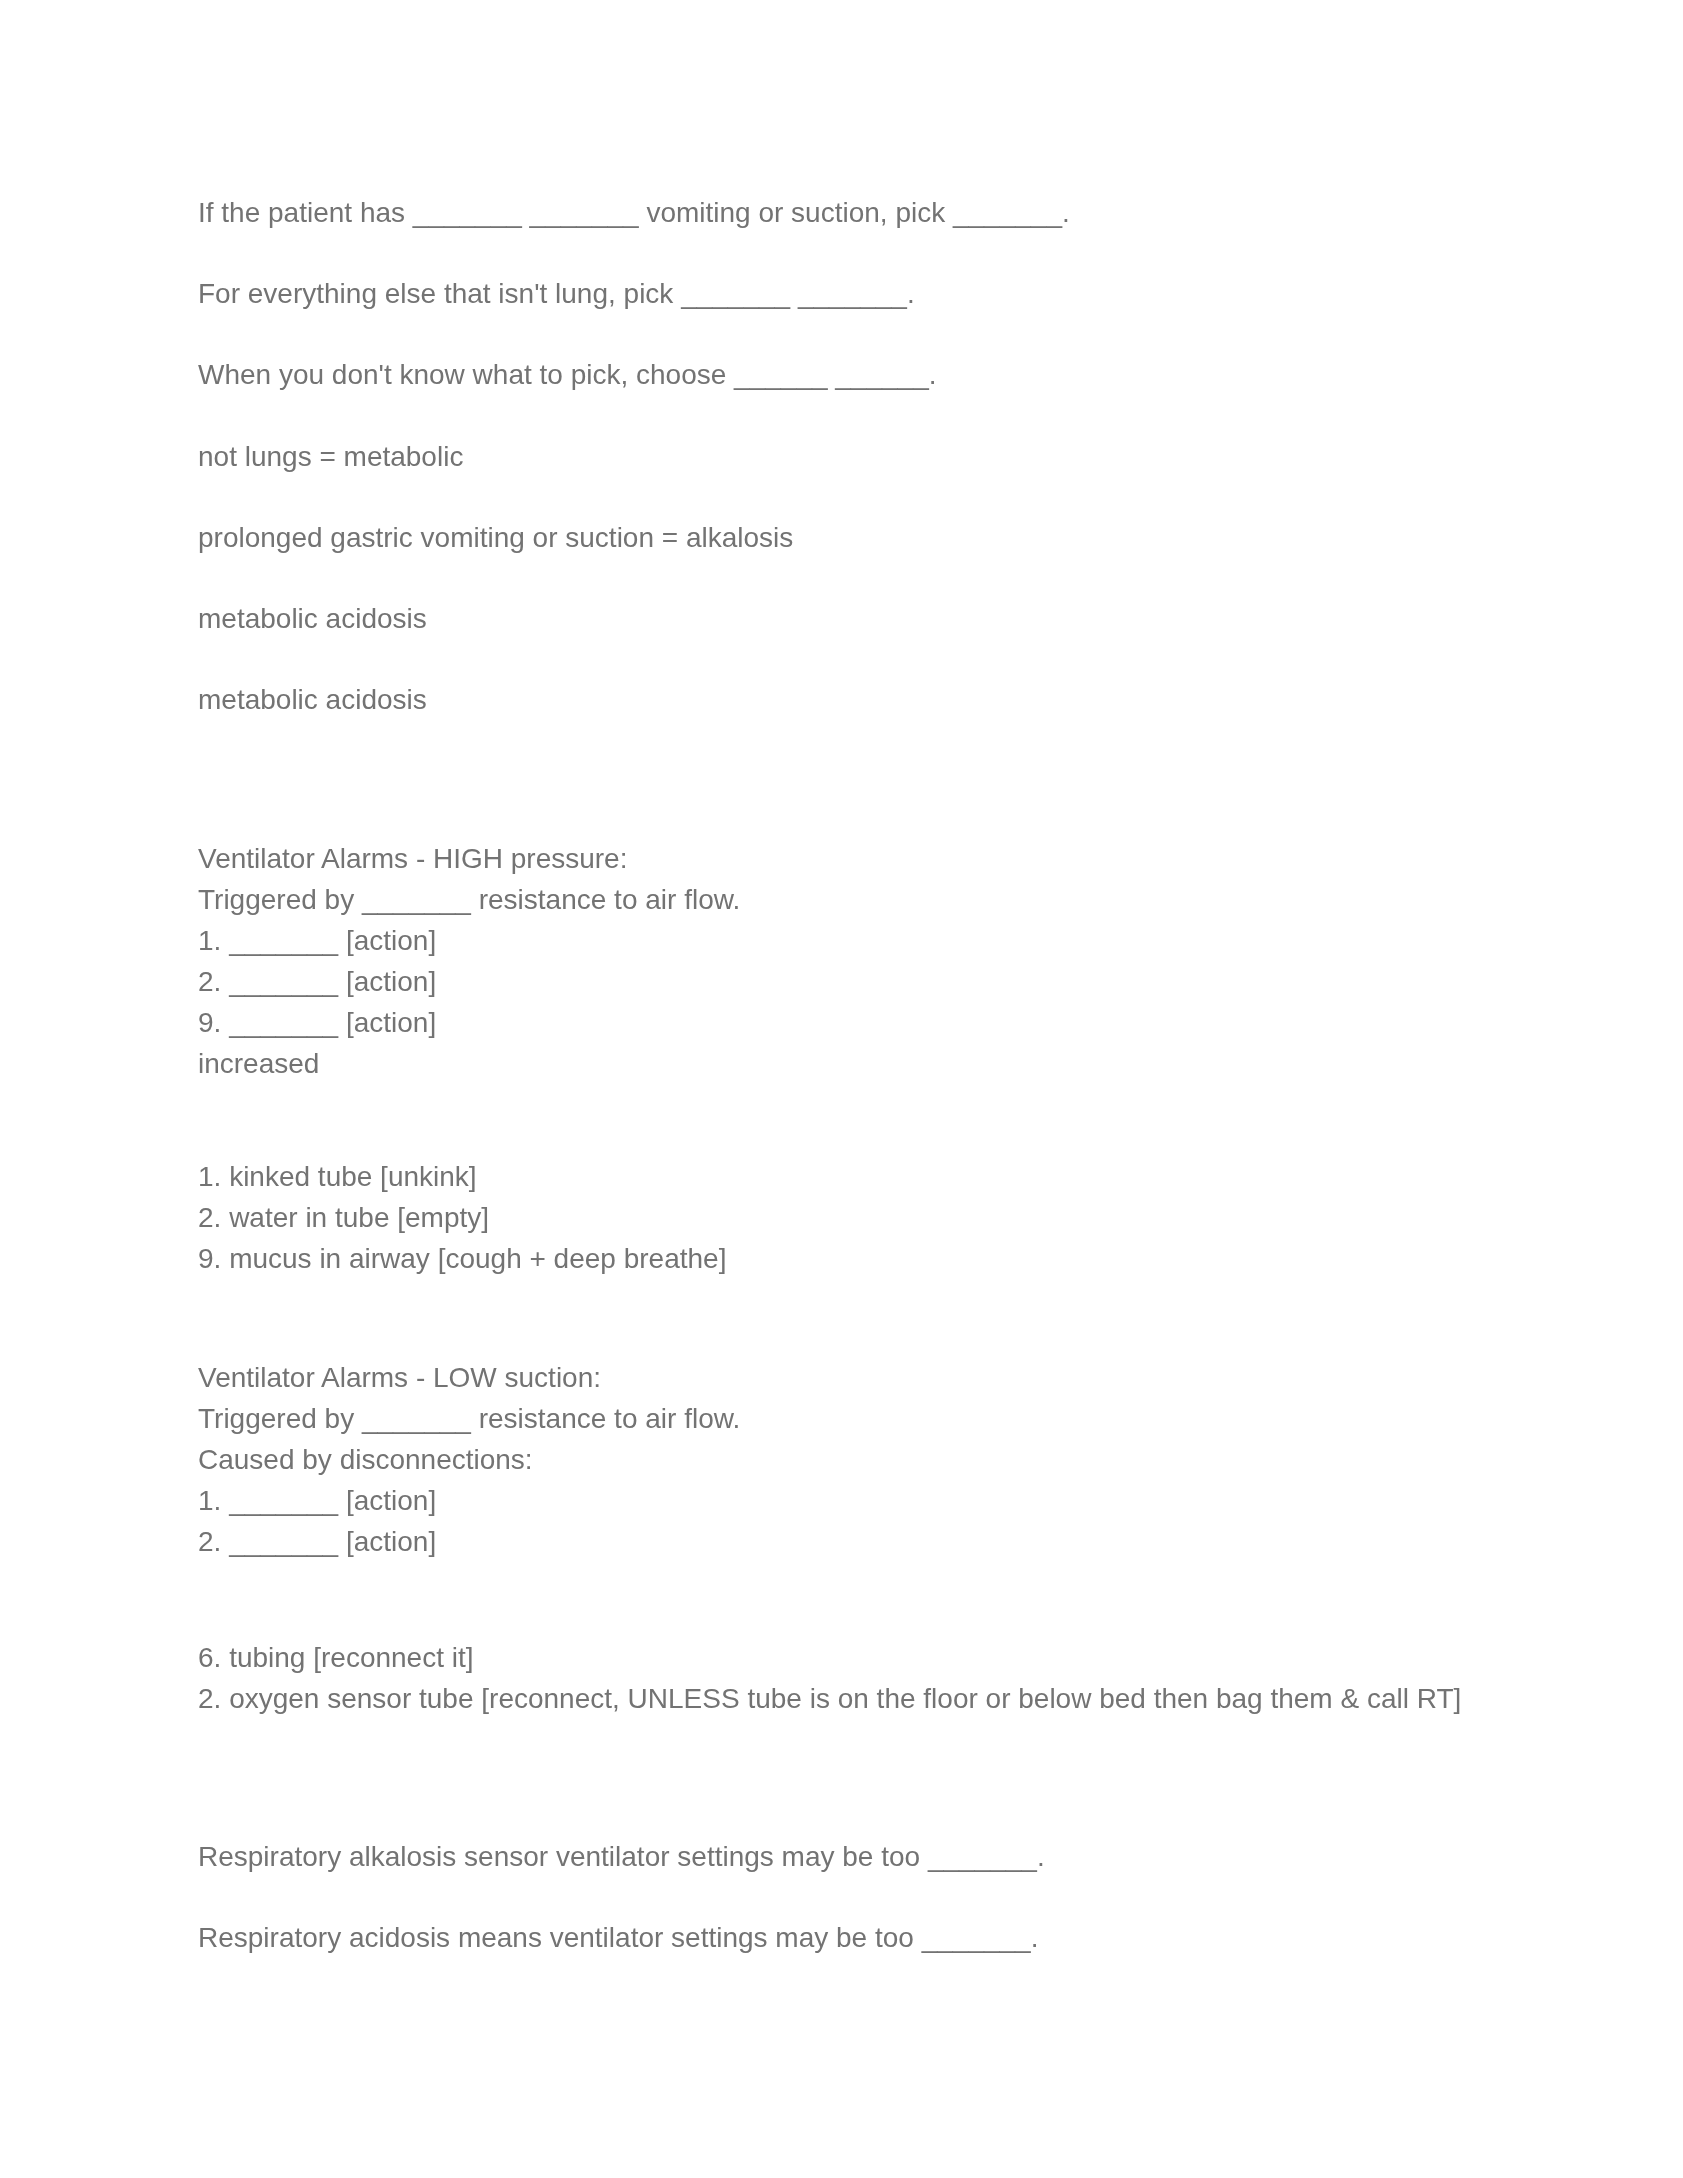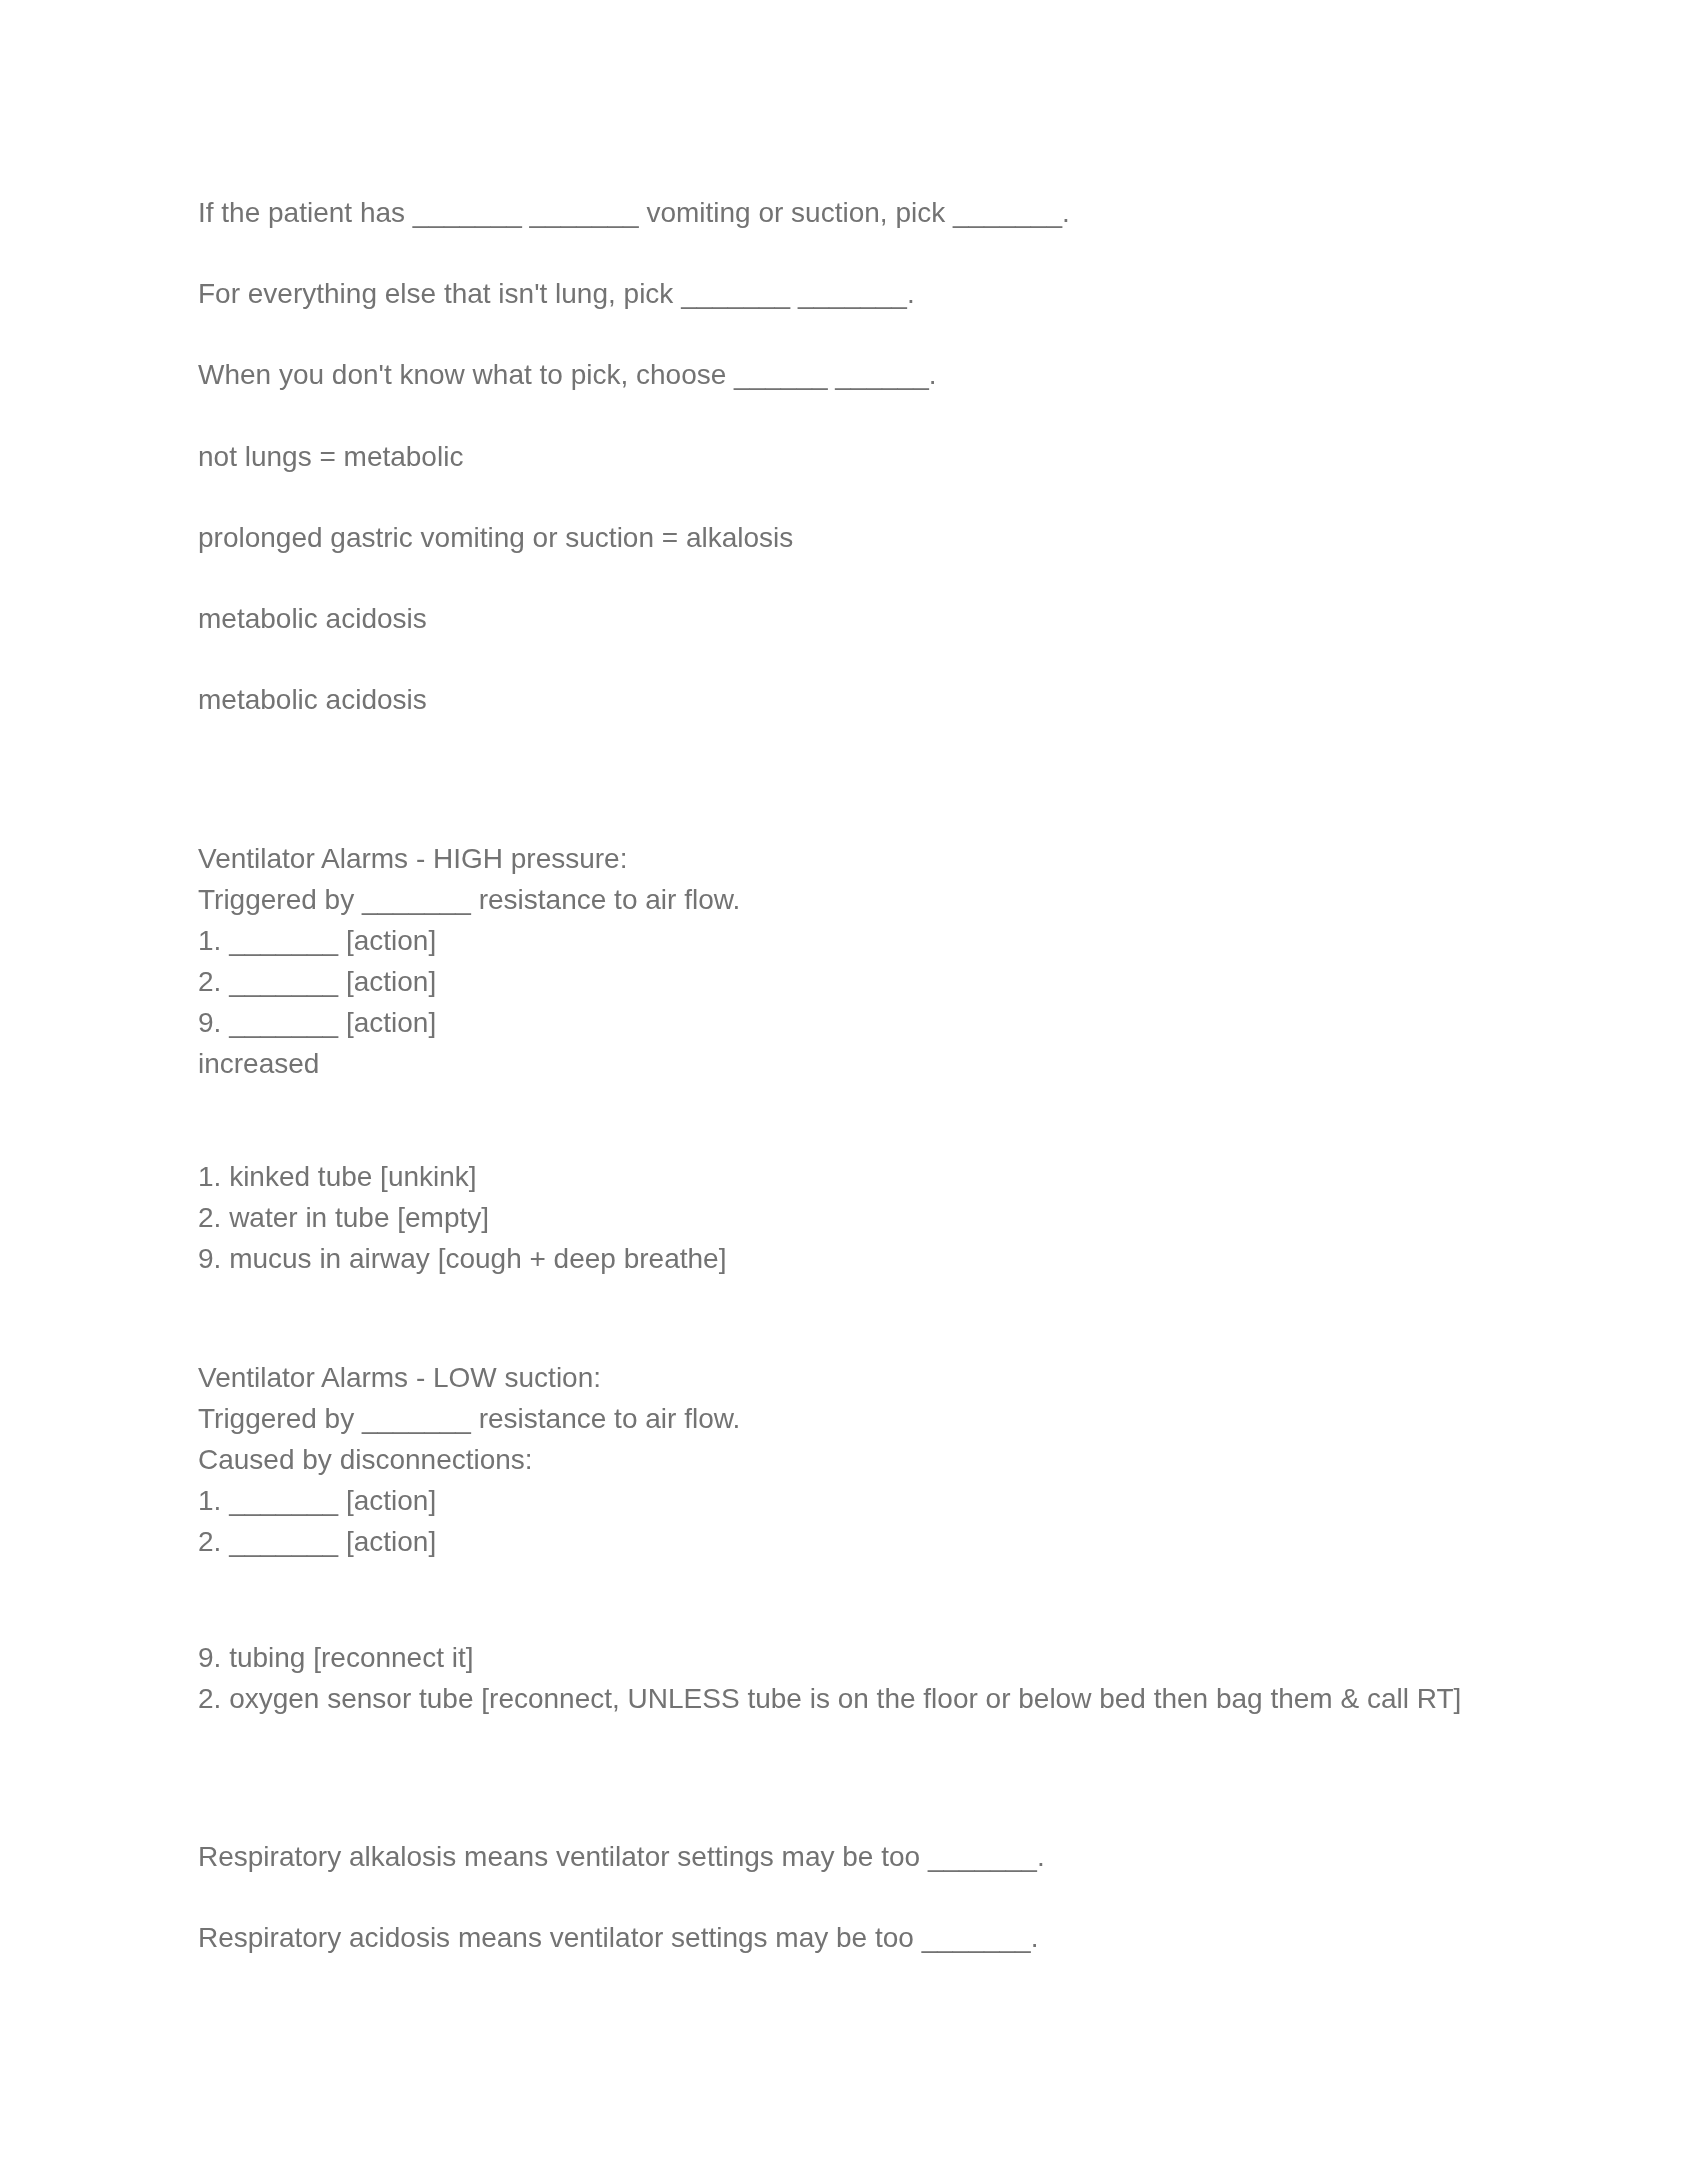--- a/index.html
+++ b/index.html
@@ -78,26 +78,26 @@
 
   <div class="block" style="top:1357px">
     <div class="line">Ventilator Alarms - LOW suction:</div>
     <div class="line">Triggered by _______ resistance to air flow.</div>
     <div class="line">Caused by disconnections:</div>
     <div class="line">1. _______ [action]</div>
     <div class="line">2. _______ [action]</div>
   </div>
 
   <div class="block" style="top:1637px">
-    <div class="line">9. tubing [reconnect it]</div>
+    <div class="line">6. tubing [reconnect it]</div>
     <div class="line">2. oxygen sensor tube [reconnect, UNLESS tube is on the floor or below bed then bag them &amp; call RT]</div>
   </div>
 
   <div class="block" style="top:1836px">
-    <div class="line">Respiratory alkalosis means ventilator settings may be too _______.</div>
+    <div class="line">Respiratory alkalosis sensor ventilator settings may be too _______.</div>
   </div>
 
   <div class="block" style="top:1917px">
     <div class="line">Respiratory acidosis means ventilator settings may be too _______.</div>
   </div>
 
 </div>
 
 
 </body></html>

